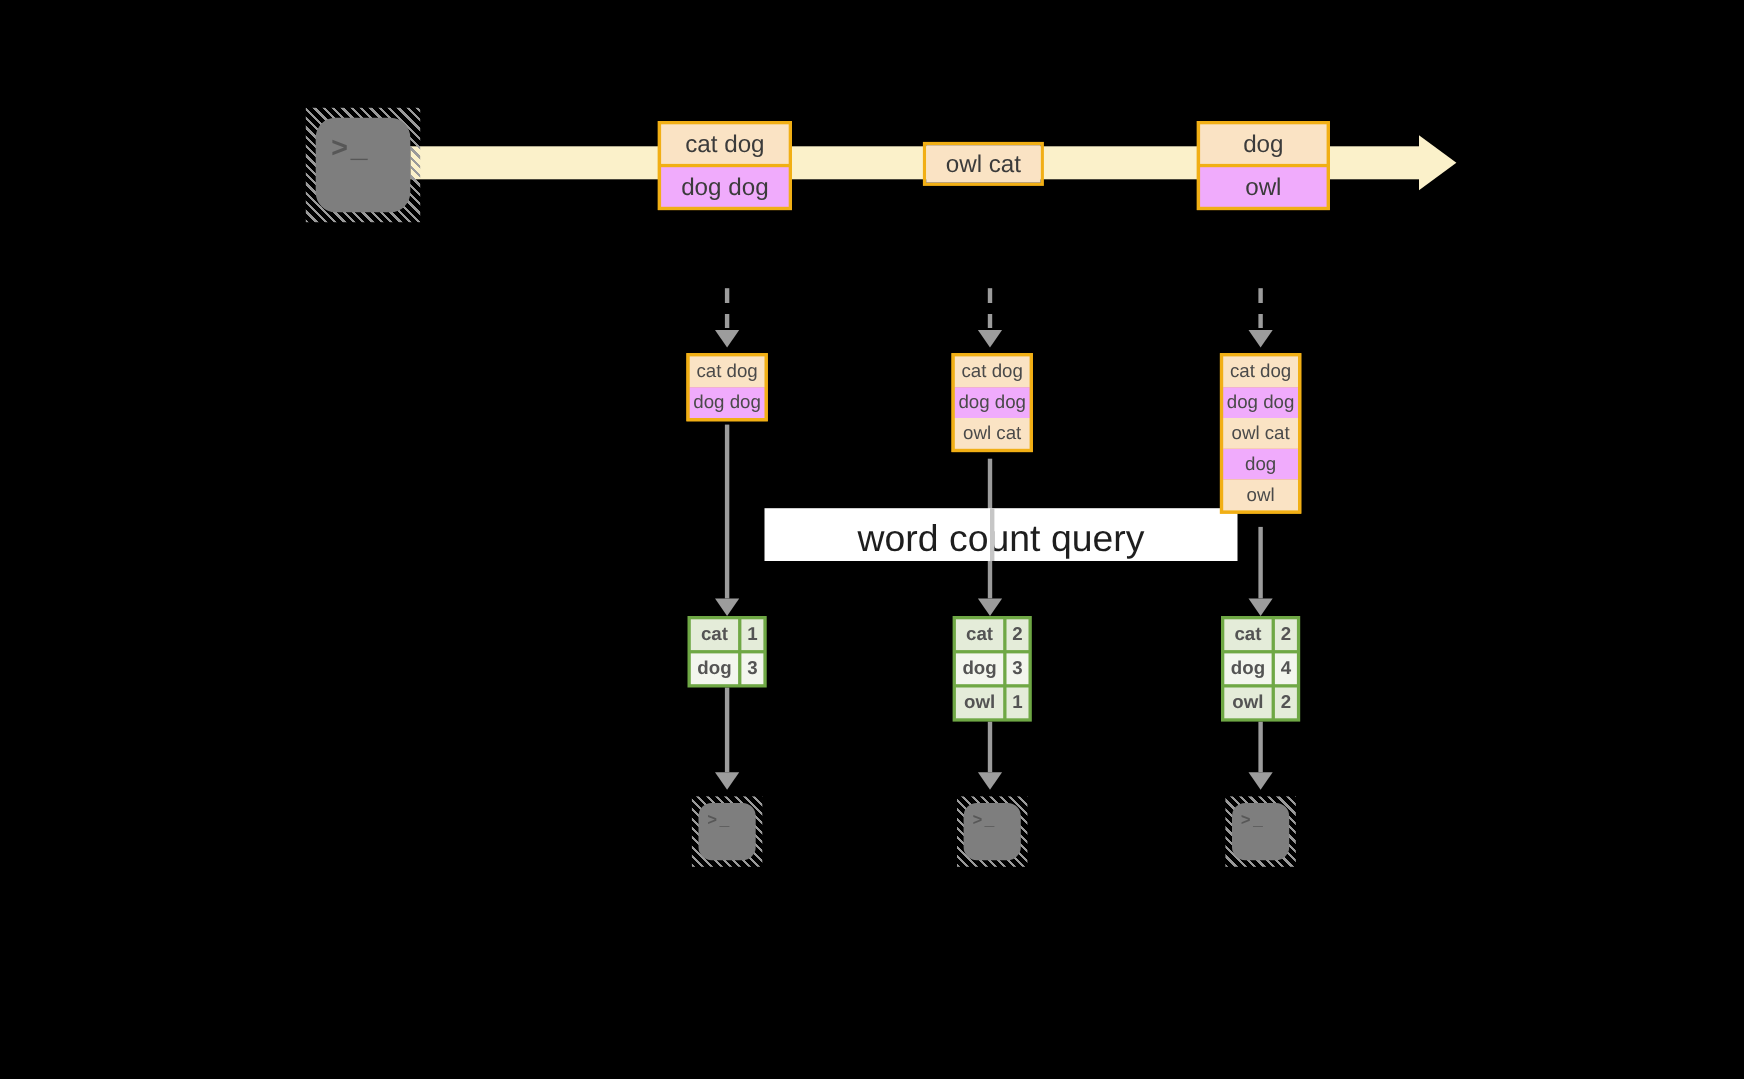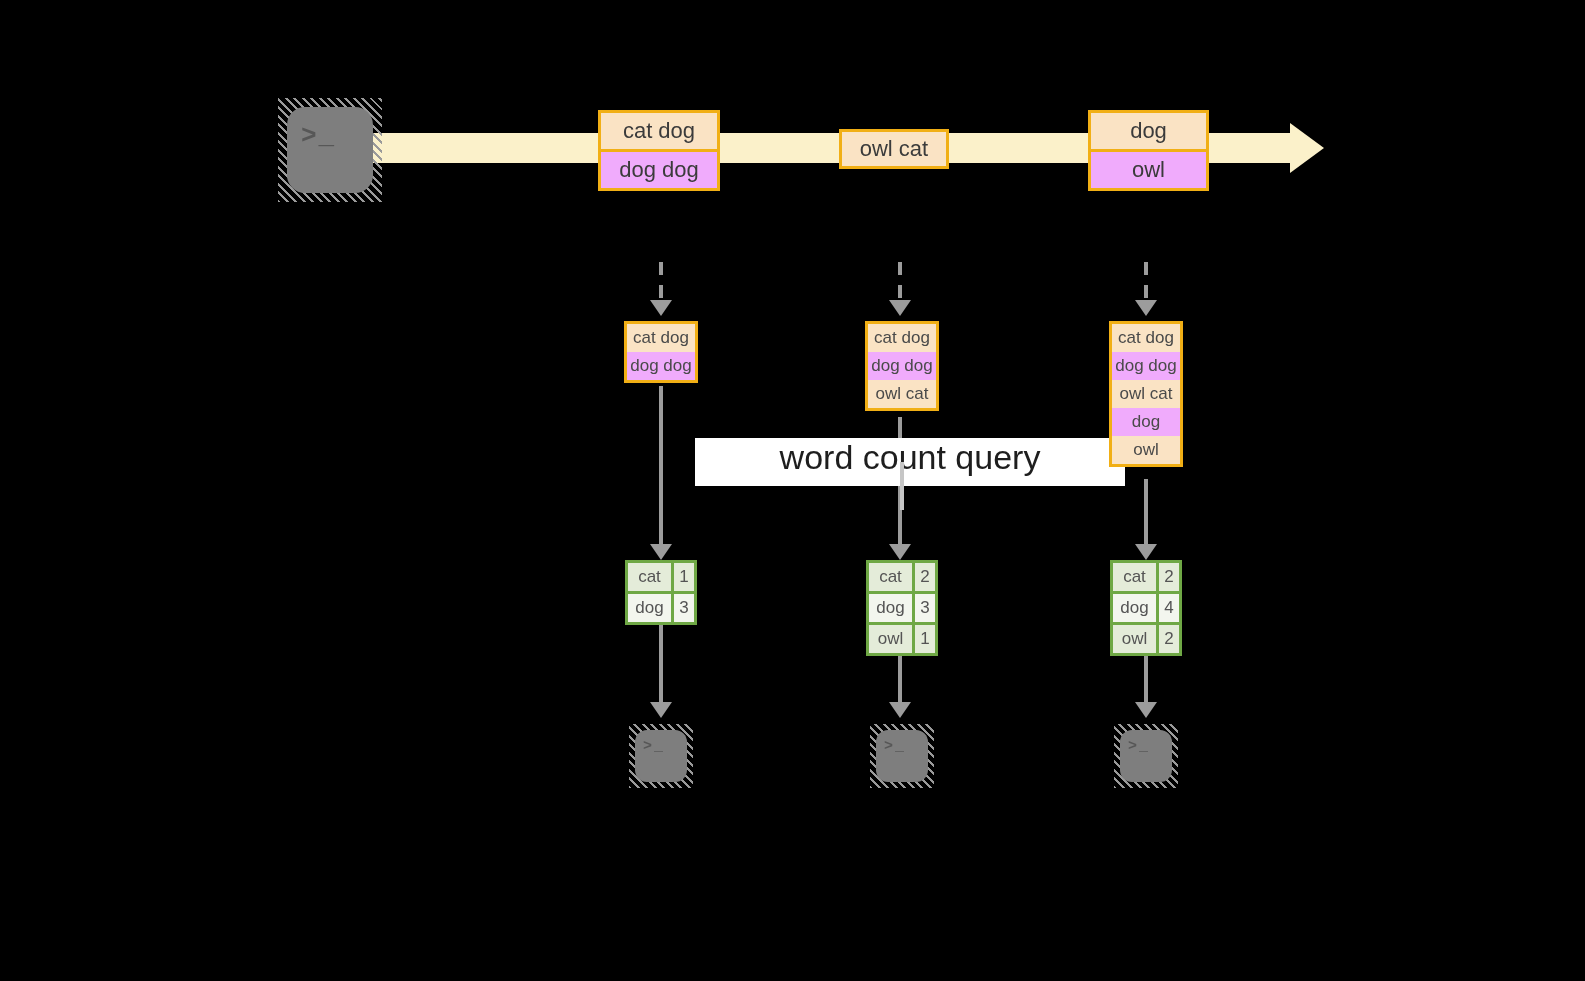--- a/index.html
+++ b/index.html
@@ -44,28 +44,28 @@
   .solid-line{width:4px;background:#9C9C9C;z-index:2;}
   .arrow-down{width:0;height:0;z-index:2;
     border-left:11px solid transparent;border-right:11px solid transparent;
     border-top:16px solid #9C9C9C;}
 
   
   .stack{border:3px solid #F1AF15;background:#F1AF15;width:68px;z-index:7;}
   .stack .msg-row{height:28px;font-size:17px;color:#4A4A4A;}
 
   
-  .query-band{left:695px;top:438px;width:430px;height:48px;background:#FFFFFF;z-index:5;
-    display:flex;align-items:flex-start;justify-content:center;}
+  .query-band{left:695px;top:462px;width:430px;height:48px;background:#FFFFFF;z-index:5;
+    display:flex;align-items:flex-end;justify-content:center;}
   .query-band span{font-size:34px;color:#1E1E1E;}
   .band-cross{left:900px;top:462px;width:4px;height:48px;background:#C6C6C6;z-index:6;}
 
   
   .gtable{background:#6FA845;padding:3px;display:grid;grid-template-columns:43px 20px;
-    grid-gap:3px;z-index:4;}
+    grid-gap:3px;z-index:4;font-weight:bold;}
   .gcell{height:28px;display:flex;align-items:center;justify-content:center;
     font-size:17px;color:#545454;}
   .g-a{background:#E4ECD9;}
   .g-b{background:#F3F6EE;}
 </style>
 </head>
 <body>
 
 <div class="canvas">
 

